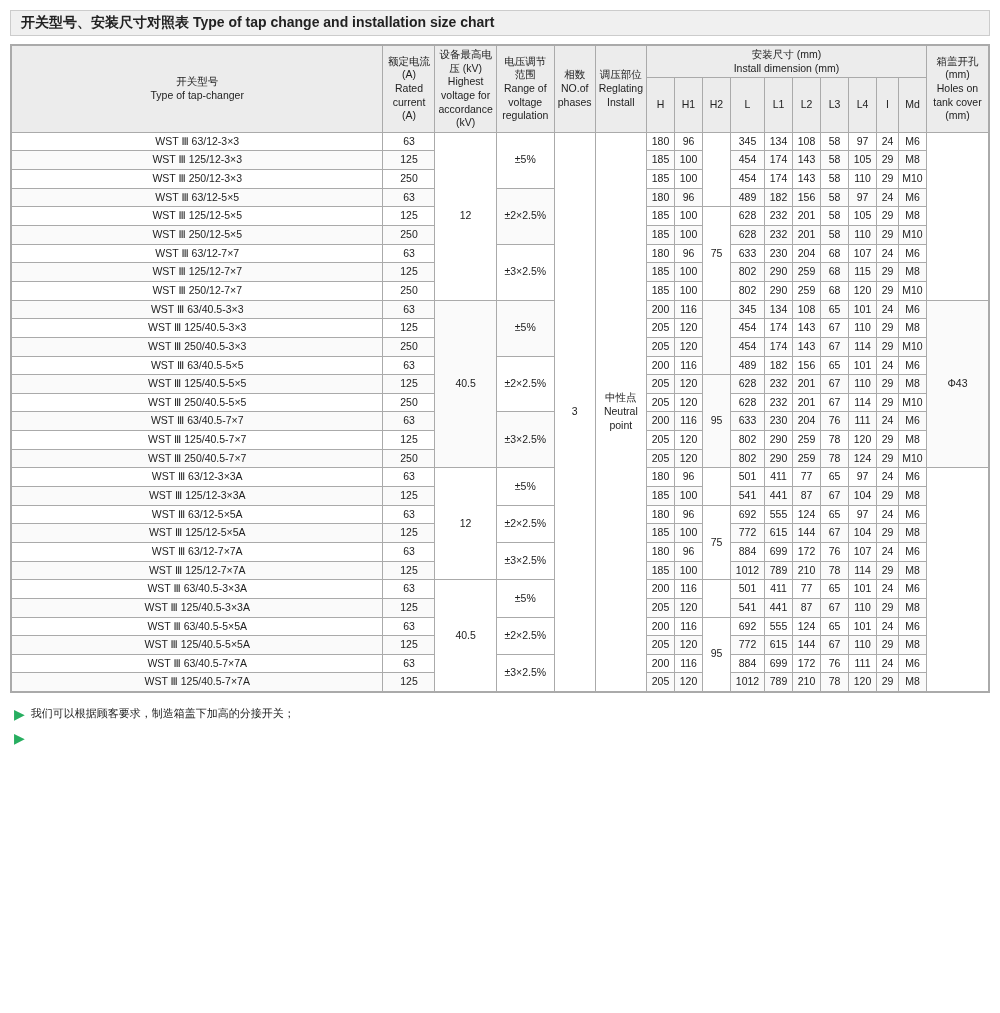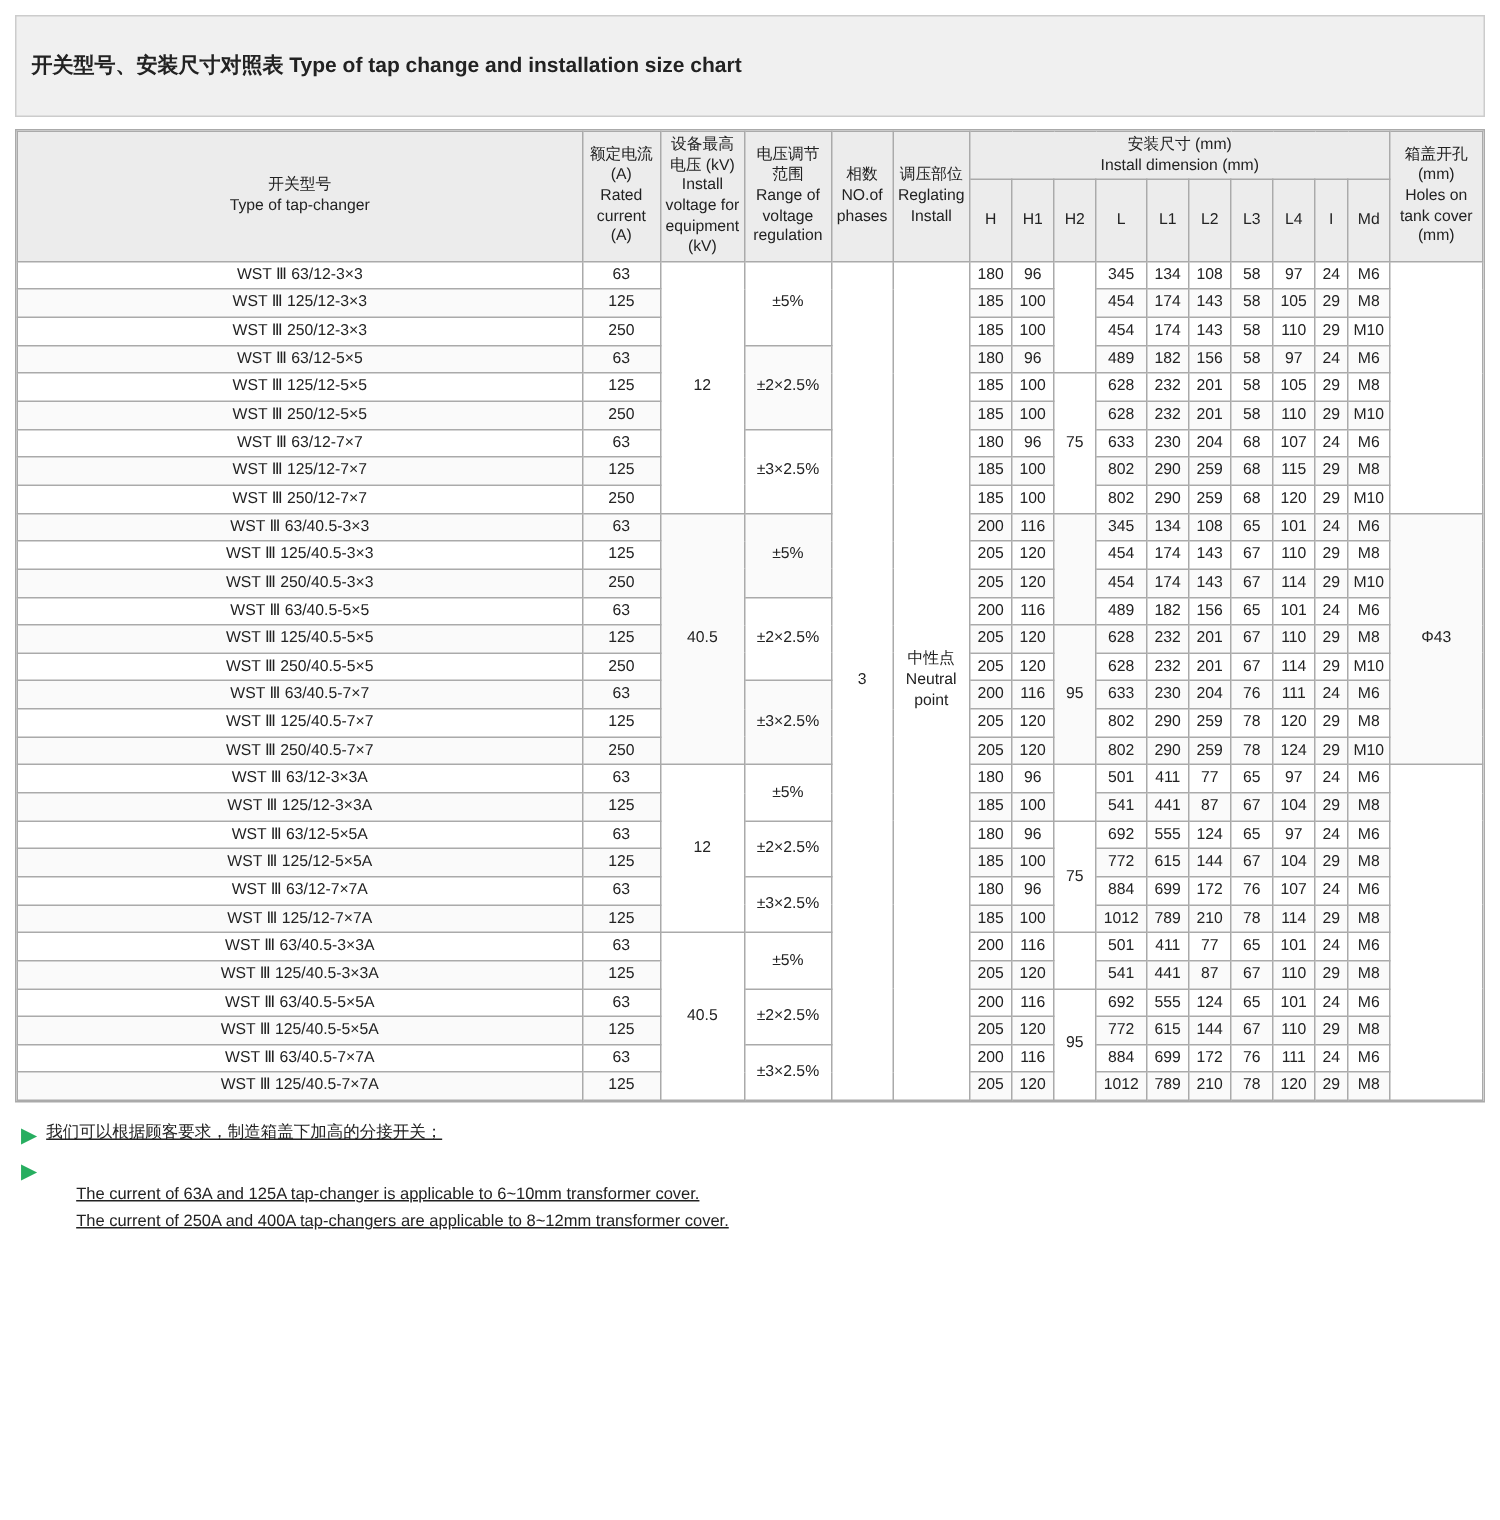--- a/index.html
+++ b/index.html
@@ -7,21 +7,21 @@
       font-family: Arial, sans-serif;
       font-size: 11px;
       background: #fff;
       color: #222;
       padding: 10px;
       width: 1000px;
     }
     .page-title {
       font-size: 14px;
       font-weight: bold;
-      padding: 24px 10px;
+      padding: 3px 10px;
       background: #f0f0f0;
       border: 1px solid #ccc;
       margin-bottom: 8px;
     }
     .table-wrapper {
       border: 1px solid #aaa;
       overflow: hidden;
     }
     table {
       width: 100%;
@@ -59,21 +59,20 @@
     }
     .arrow-icon {
       color: #27ae60;
       font-size: 14px;
       margin-right: 6px;
       flex-shrink: 0;
       margin-top: 1px;
     }
     .note-text {
       line-height: 1.6;
-      text-decoration: underline;
     }
     .indent {
       padding-left: 20px;
       line-height: 1.6;
     }
     .note-en {
       margin-top: 6px;
     }
   </style>
 </head>
@@ -89,21 +88,21 @@
         <th rowspan="3" style="min-width:130px">
           <span>开关型号</span><br>
           <span>Type of tap-changer</span>
         </th>
         <th rowspan="3" style="width:52px">
           <span>额定电流 (A)</span><br>
           <span>Rated current (A)</span>
         </th>
         <th rowspan="3" style="width:52px">
           <span>设备最高电压 (kV)</span><br>
-          <span>Install voltage for equipment (kV)</span>
+          <span>Highest voltage for accordance (kV)</span>
         </th>
         <th rowspan="3" style="width:58px">
           <span>电压调节范围</span><br>
           <span>Range of voltage regulation</span>
         </th>
         <th rowspan="3" style="width:32px">
           <span>相数</span><br>
           <span>NO.of phases</span>
         </th>
         <th rowspan="3" style="width:48px">
@@ -562,19 +561,15 @@
   <div class="note-item">
     <span class="arrow-icon">▶</span>
     <div class="note-text">
       <span>我们可以根据顾客要求，制造箱盖下加高的分接开关；</span><br>
     </div>
   </div>
   <div class="note-item note-en">
     <span class="arrow-icon">▶</span>
     <div class="note-text">
       <br>
-      <div class="indent">
-        <span>The current of 63A and 125A tap-changer is applicable to 6~10mm transformer cover.</span><br>
-        <span>The current of 250A and 400A tap-changers are applicable to 8~12mm transformer cover.</span>
-      </div>
     </div>
   </div>
 </div>
 
 </body></html>

